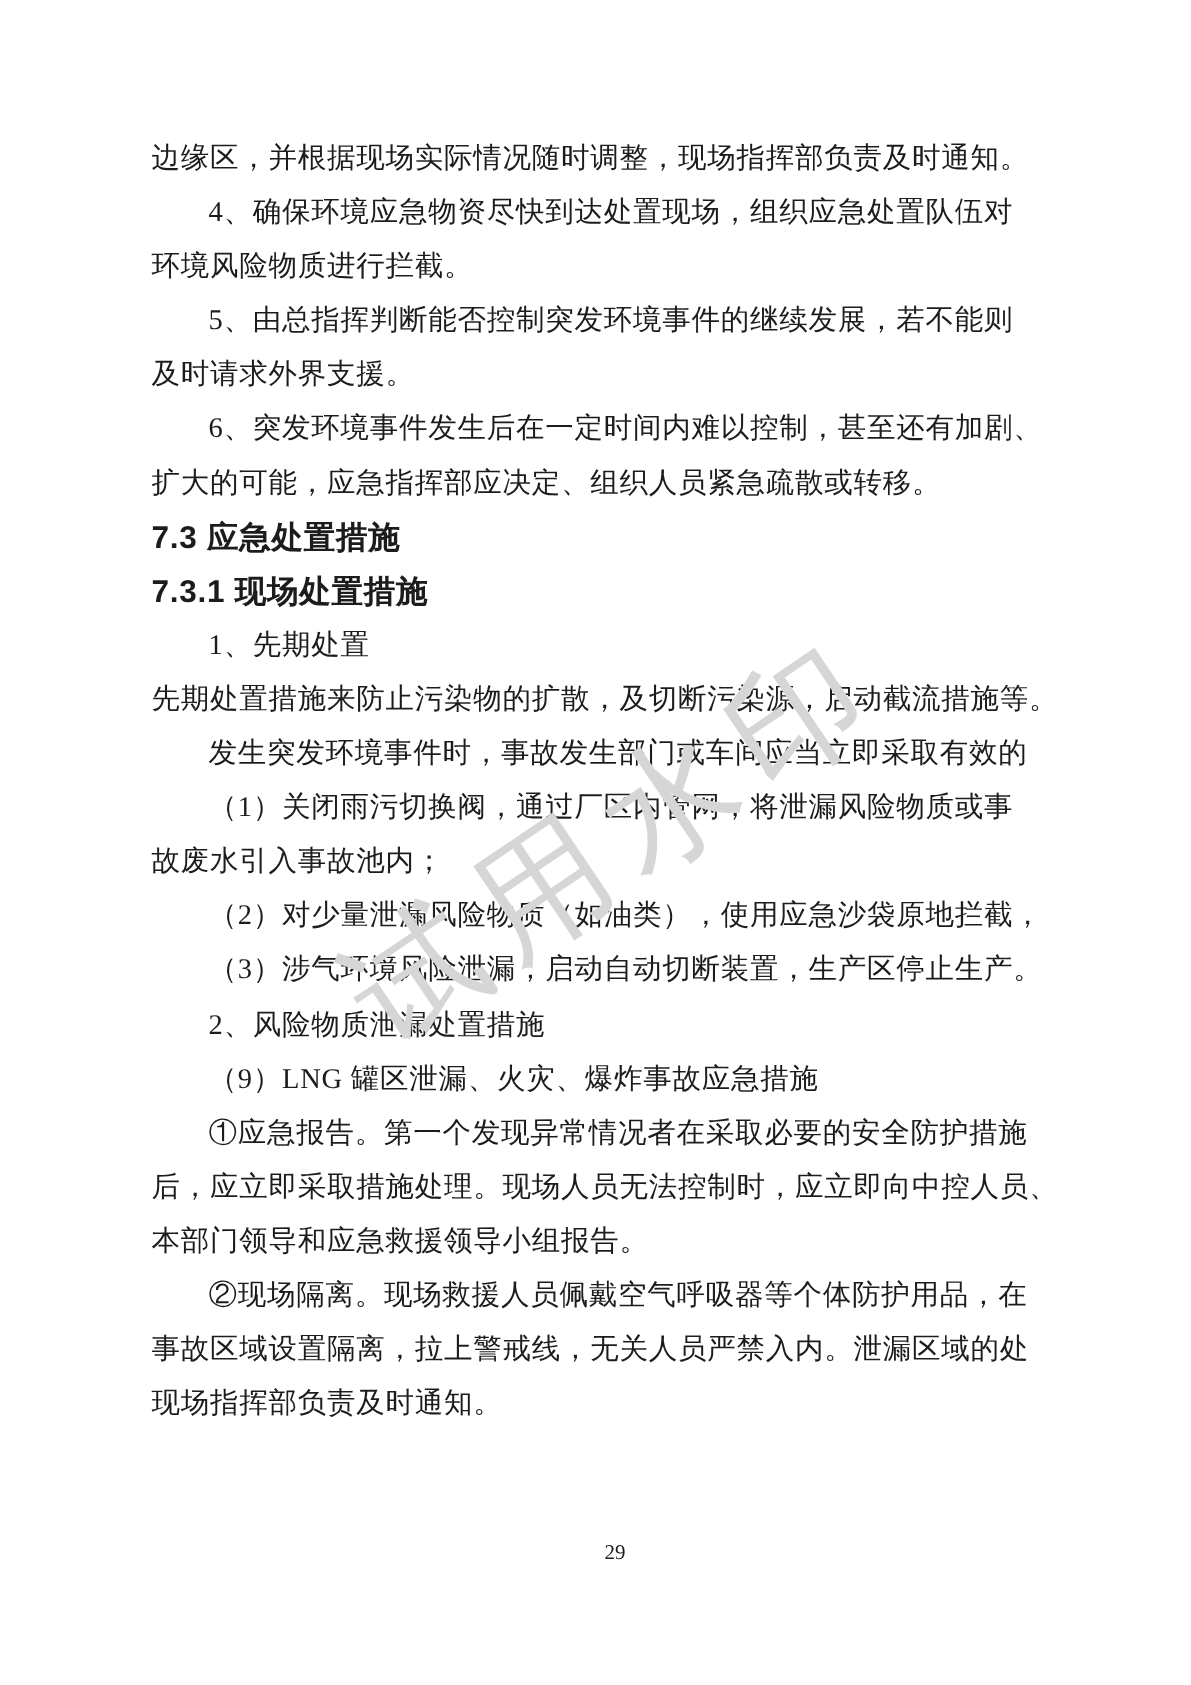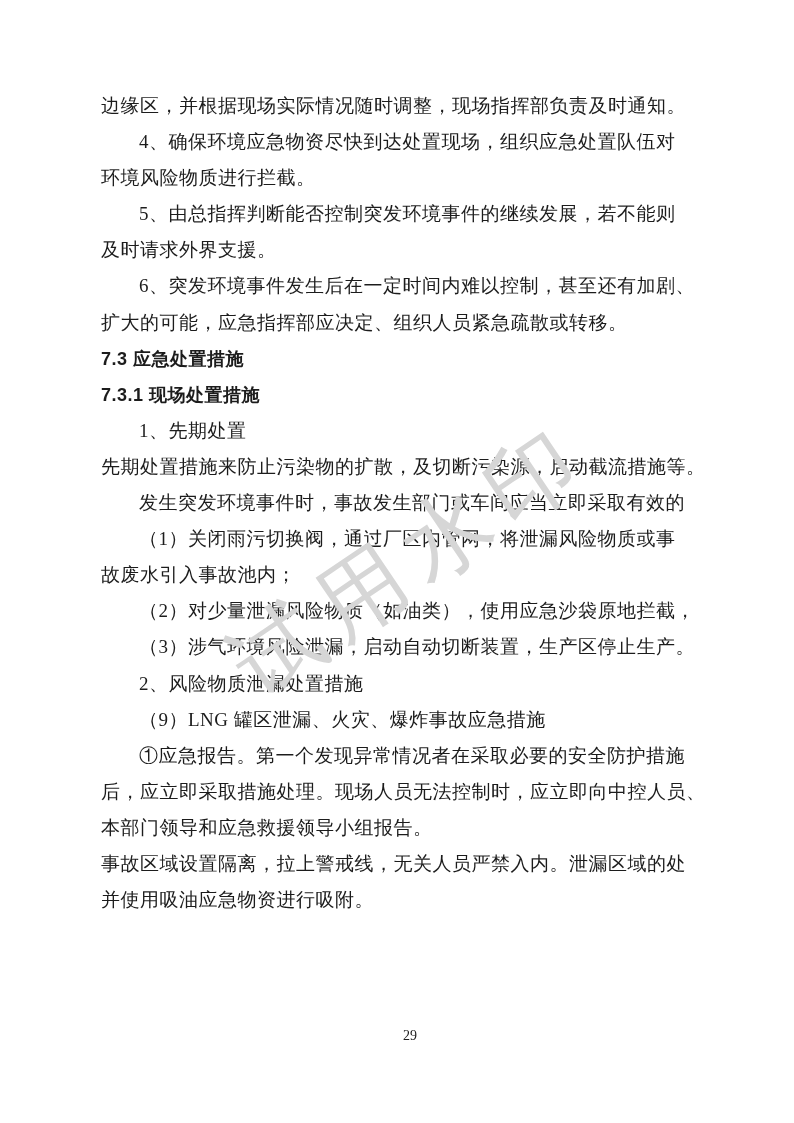--- a/index.html
+++ b/index.html
@@ -21,21 +21,21 @@
     font-size:19px;
     line-height:36.1px;
     white-space:nowrap;
     font-weight:normal;
     letter-spacing:0.5px;
   }
   .indent { text-indent:38px; }
   .heading {
     font-family:"Liberation Sans","DejaVu Sans",sans-serif;
     font-weight:700;
-    font-size:18px;
+    font-size:21px;
     line-height:36.1px;
     letter-spacing:0.5px;
   }
   .watermark {
     position:absolute;
     left:150px; top:505px;
     width:520px; height:110px;
     line-height:110px;
     text-align:center;
     font-size:88px;
@@ -80,19 +80,20 @@
     <p class="ln indent">发生突发环境事件时，事故发生部门或车间应当立即采取有效的</p>
     <p class="ln indent">（1）关闭雨污切换阀，通过厂区内管网，将泄漏风险物质或事</p>
     <p class="ln">故废水引入事故池内；</p>
     <p class="ln indent">（2）对少量泄漏风险物质（如油类），使用应急沙袋原地拦截，</p>
     <p class="ln indent">（3）涉气环境风险泄漏，启动自动切断装置，生产区停止生产。</p>
     <p class="ln indent">2、风险物质泄漏处置措施</p>
     <p class="ln indent">（9）LNG 罐区泄漏、火灾、爆炸事故应急措施</p>
     <p class="ln indent">①应急报告。第一个发现异常情况者在采取必要的安全防护措施</p>
     <p class="ln">后，应立即采取措施处理。现场人员无法控制时，应立即向中控人员、</p>
     <p class="ln">本部门领导和应急救援领导小组报告。</p>
+    <p class="ln indent">②现场隔离。现场救援人员佩戴空气呼吸器等个体防护用品，在</p>
     <p class="ln">事故区域设置隔离，拉上警戒线，无关人员严禁入内。泄漏区域的处</p>
-    <p class="ln">并使用吸油应急物资进行吸附。</p>
+    <p class="ln">现场指挥部负责及时通知。</p>
   </main>
 
   <footer class="pagenum">29</footer>
 
 </div>
 
 </body></html>

